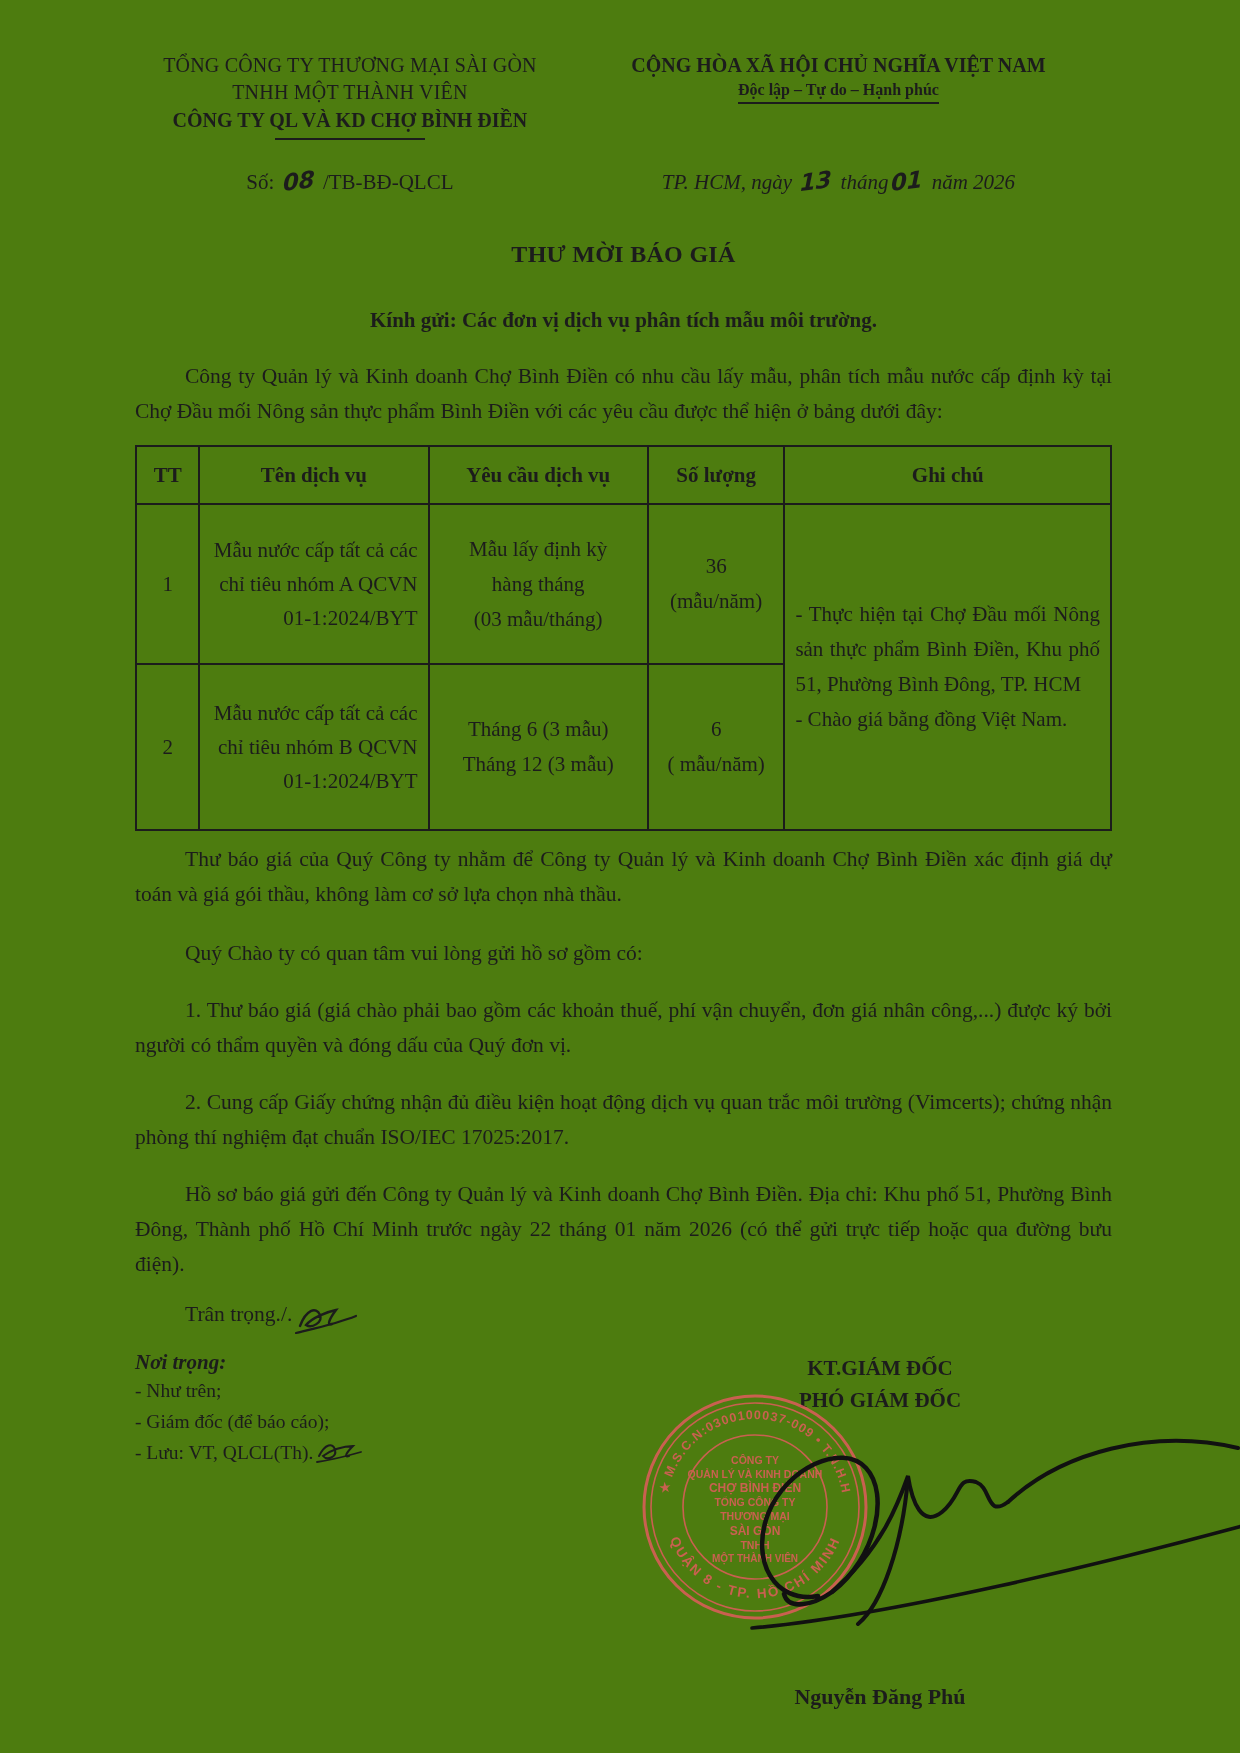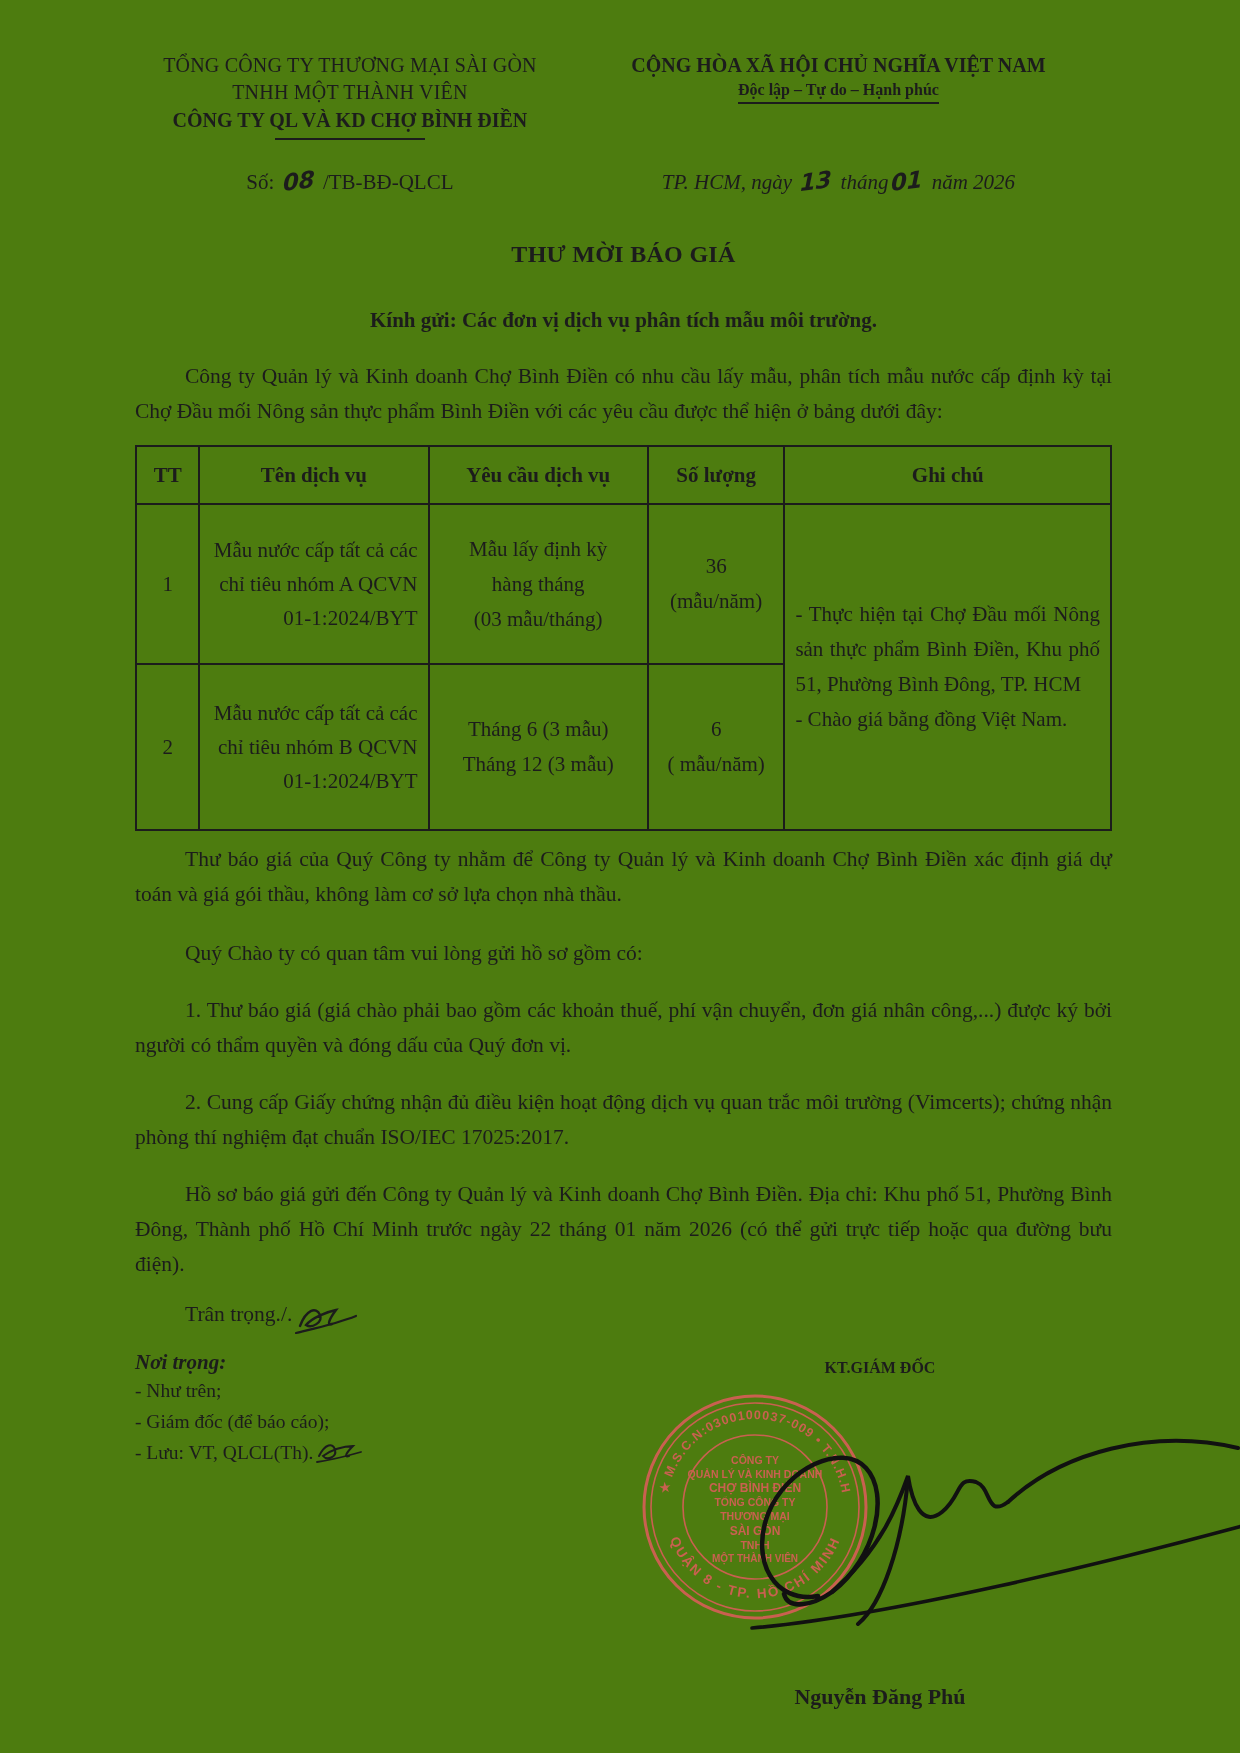--- a/index.html
+++ b/index.html
@@ -55,21 +55,21 @@
 
   
   .closing-row { margin-top:20px; font-size:21.5px; display:flex; }
   .closing-row .txt { text-indent:50px; }
   .footer { position:relative; height:430px; margin-top:6px; }
   .recipients { position:absolute; left:0; top:6px; }
   .recipients .rec-title { font-size:21px; font-weight:bold; font-style:italic; }
   .recipients .rec-item  { font-size:19.5px; line-height:31px; }
   .rec-item-row { display:flex; align-items:center; }
   .sig-head { position:absolute; left:545px; top:8px; width:400px; text-align:center; z-index:0; }
-  .sig-head .s1, .sig-head .s2 { font-size:16px; font-weight:bold; line-height:32px; }
+  .sig-head .s1, .sig-head .s2 { font-size:21px; font-weight:bold; line-height:32px; }
   .sig-name { position:absolute; left:545px; top:340px; width:400px; text-align:center;
               font-size:22px; font-weight:bold; z-index:3; }
   .stamp-wrap { position:absolute; left:505px; top:48px; z-index:1; opacity:.85; }
   .sig-svg    { position:absolute; left:555px; top:62px; z-index:2; }
 </style>
 </head>
 <body>
 
 <div class="page">
   <div class="content">
@@ -170,20 +170,21 @@
           <div class="rec-item">- Lưu: VT, QLCL(Th).</div>
           <svg width="52" height="26" viewBox="0 0 52 26">
             <path d="M6,16 C12,4 20,2 22,10 C24,17 14,21 10,16 C18,10 30,6 40,6 C34,12 30,18 36,16" fill="none" stroke="#1c1c1c" stroke-width="2" stroke-linecap="round"></path>
             <path d="M4,22 C18,20 34,16 48,12" fill="none" stroke="#1c1c1c" stroke-width="1.8" stroke-linecap="round"></path>
           </svg>
         </div>
       </div>
 
       <div class="sig-head">
         <div class="s1">KT.GIÁM ĐỐC</div>
+        <div class="s2">PHÓ GIÁM ĐỐC</div>
       </div>
 
       <div class="stamp-wrap">
         <svg width="230" height="230" viewBox="0 0 230 230">
           <defs>
             <path id="arcTop" d="M 27 115 A 88 88 0 1 1 203 115"></path>
             <path id="arcBottom" d="M 24 115 A 91 91 0 0 0 206 115"></path>
           </defs>
           <g stroke="#e05c5c" fill="none">
             <circle cx="115" cy="115" r="111" stroke-width="3"></circle>

